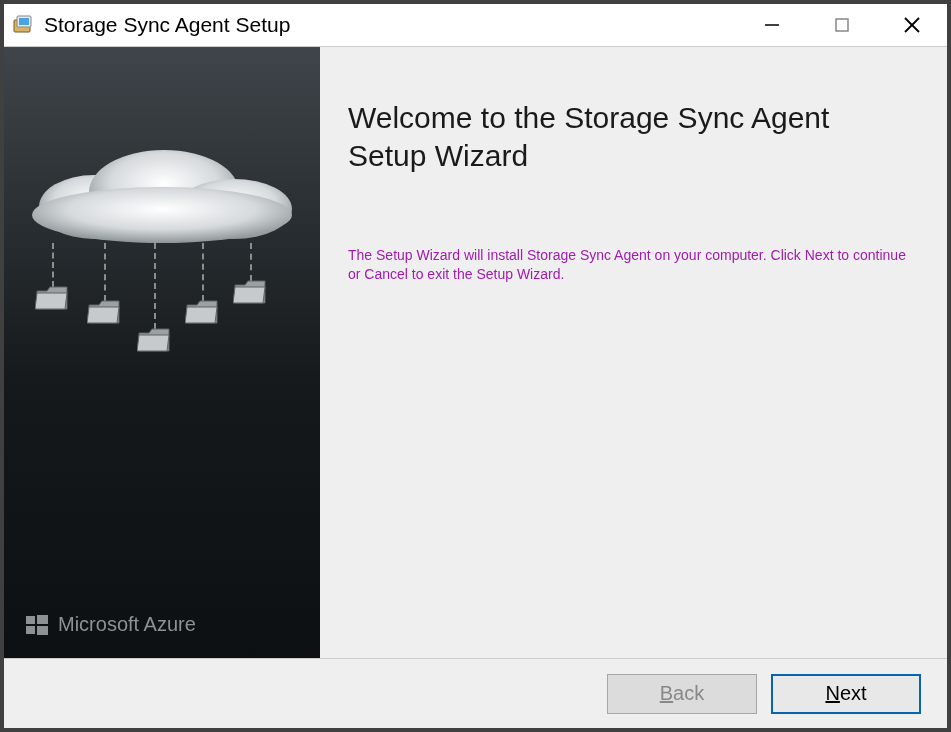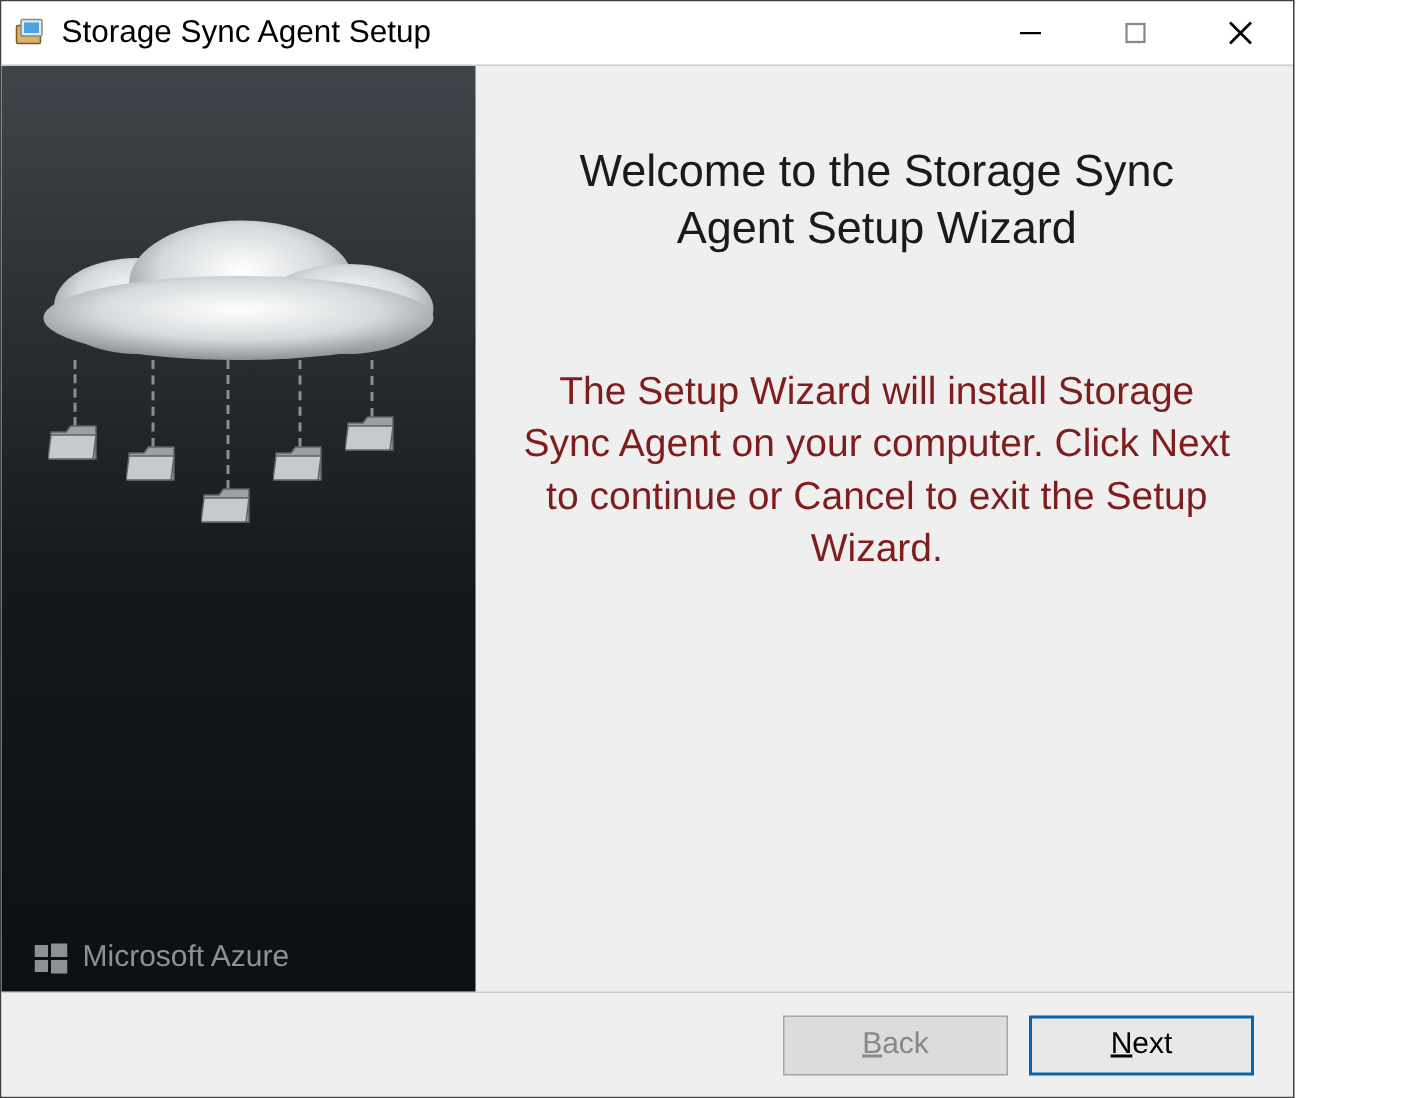--- a/index.html
+++ b/index.html
@@ -4,23 +4,23 @@
 <style>
   * { box-sizing: border-box; margin: 0; padding: 0; }
   body {
     font-family: "Segoe UI", Tahoma, sans-serif;
     background: #fff;
     width: 951px;
     height: 732px;
     overflow: hidden;
   }
   .window {
-    width: 863px;
+    width: 951px;
     height: 732px;
-    border: 1px solid #404040;
+    border: 4px solid #404040;
     display: flex;
     flex-direction: column;
     background: #fff;
   }
   .titlebar {
     height: 42px;
     display: flex;
     align-items: center;
     background: #fff;
     padding-left: 8px;
@@ -79,45 +79,44 @@
   }
   .folder svg { width: 100%; height: 100%; }
   .string {
     position: absolute;
     width: 0;
     border-left: 2px dashed #8a8f92;
   }
   .azure-brand {
     position: absolute;
     left: 22px;
-    bottom: 11px;
+    bottom: 22px;
     display: flex;
     align-items: center;
     color: #8d9193;
     font-size: 20px;
   }
   .azure-brand svg { margin-right: 10px; }
   .main {
     flex: 1;
     padding: 52px 38px 20px 28px;
     background: #efefef;
     display: flex;
     flex-direction: column;
-    text-align: center;
   }
   .heading {
     font-size: 30px;
     font-weight: 400;
     color: #1a1a1a;
     line-height: 1.25;
     margin-bottom: 72px;
   }
   .body-text {
-    font-size: 26px;
-    color: #7f1d1d;
+    font-size: 14px;
+    color: #a21caf;
     line-height: 1.35;
   }
   .footer {
     height: 70px;
     background: #efefef;
     border-top: 1px solid #ccc;
     display: flex;
     align-items: center;
     justify-content: flex-end;
     padding-right: 26px;

